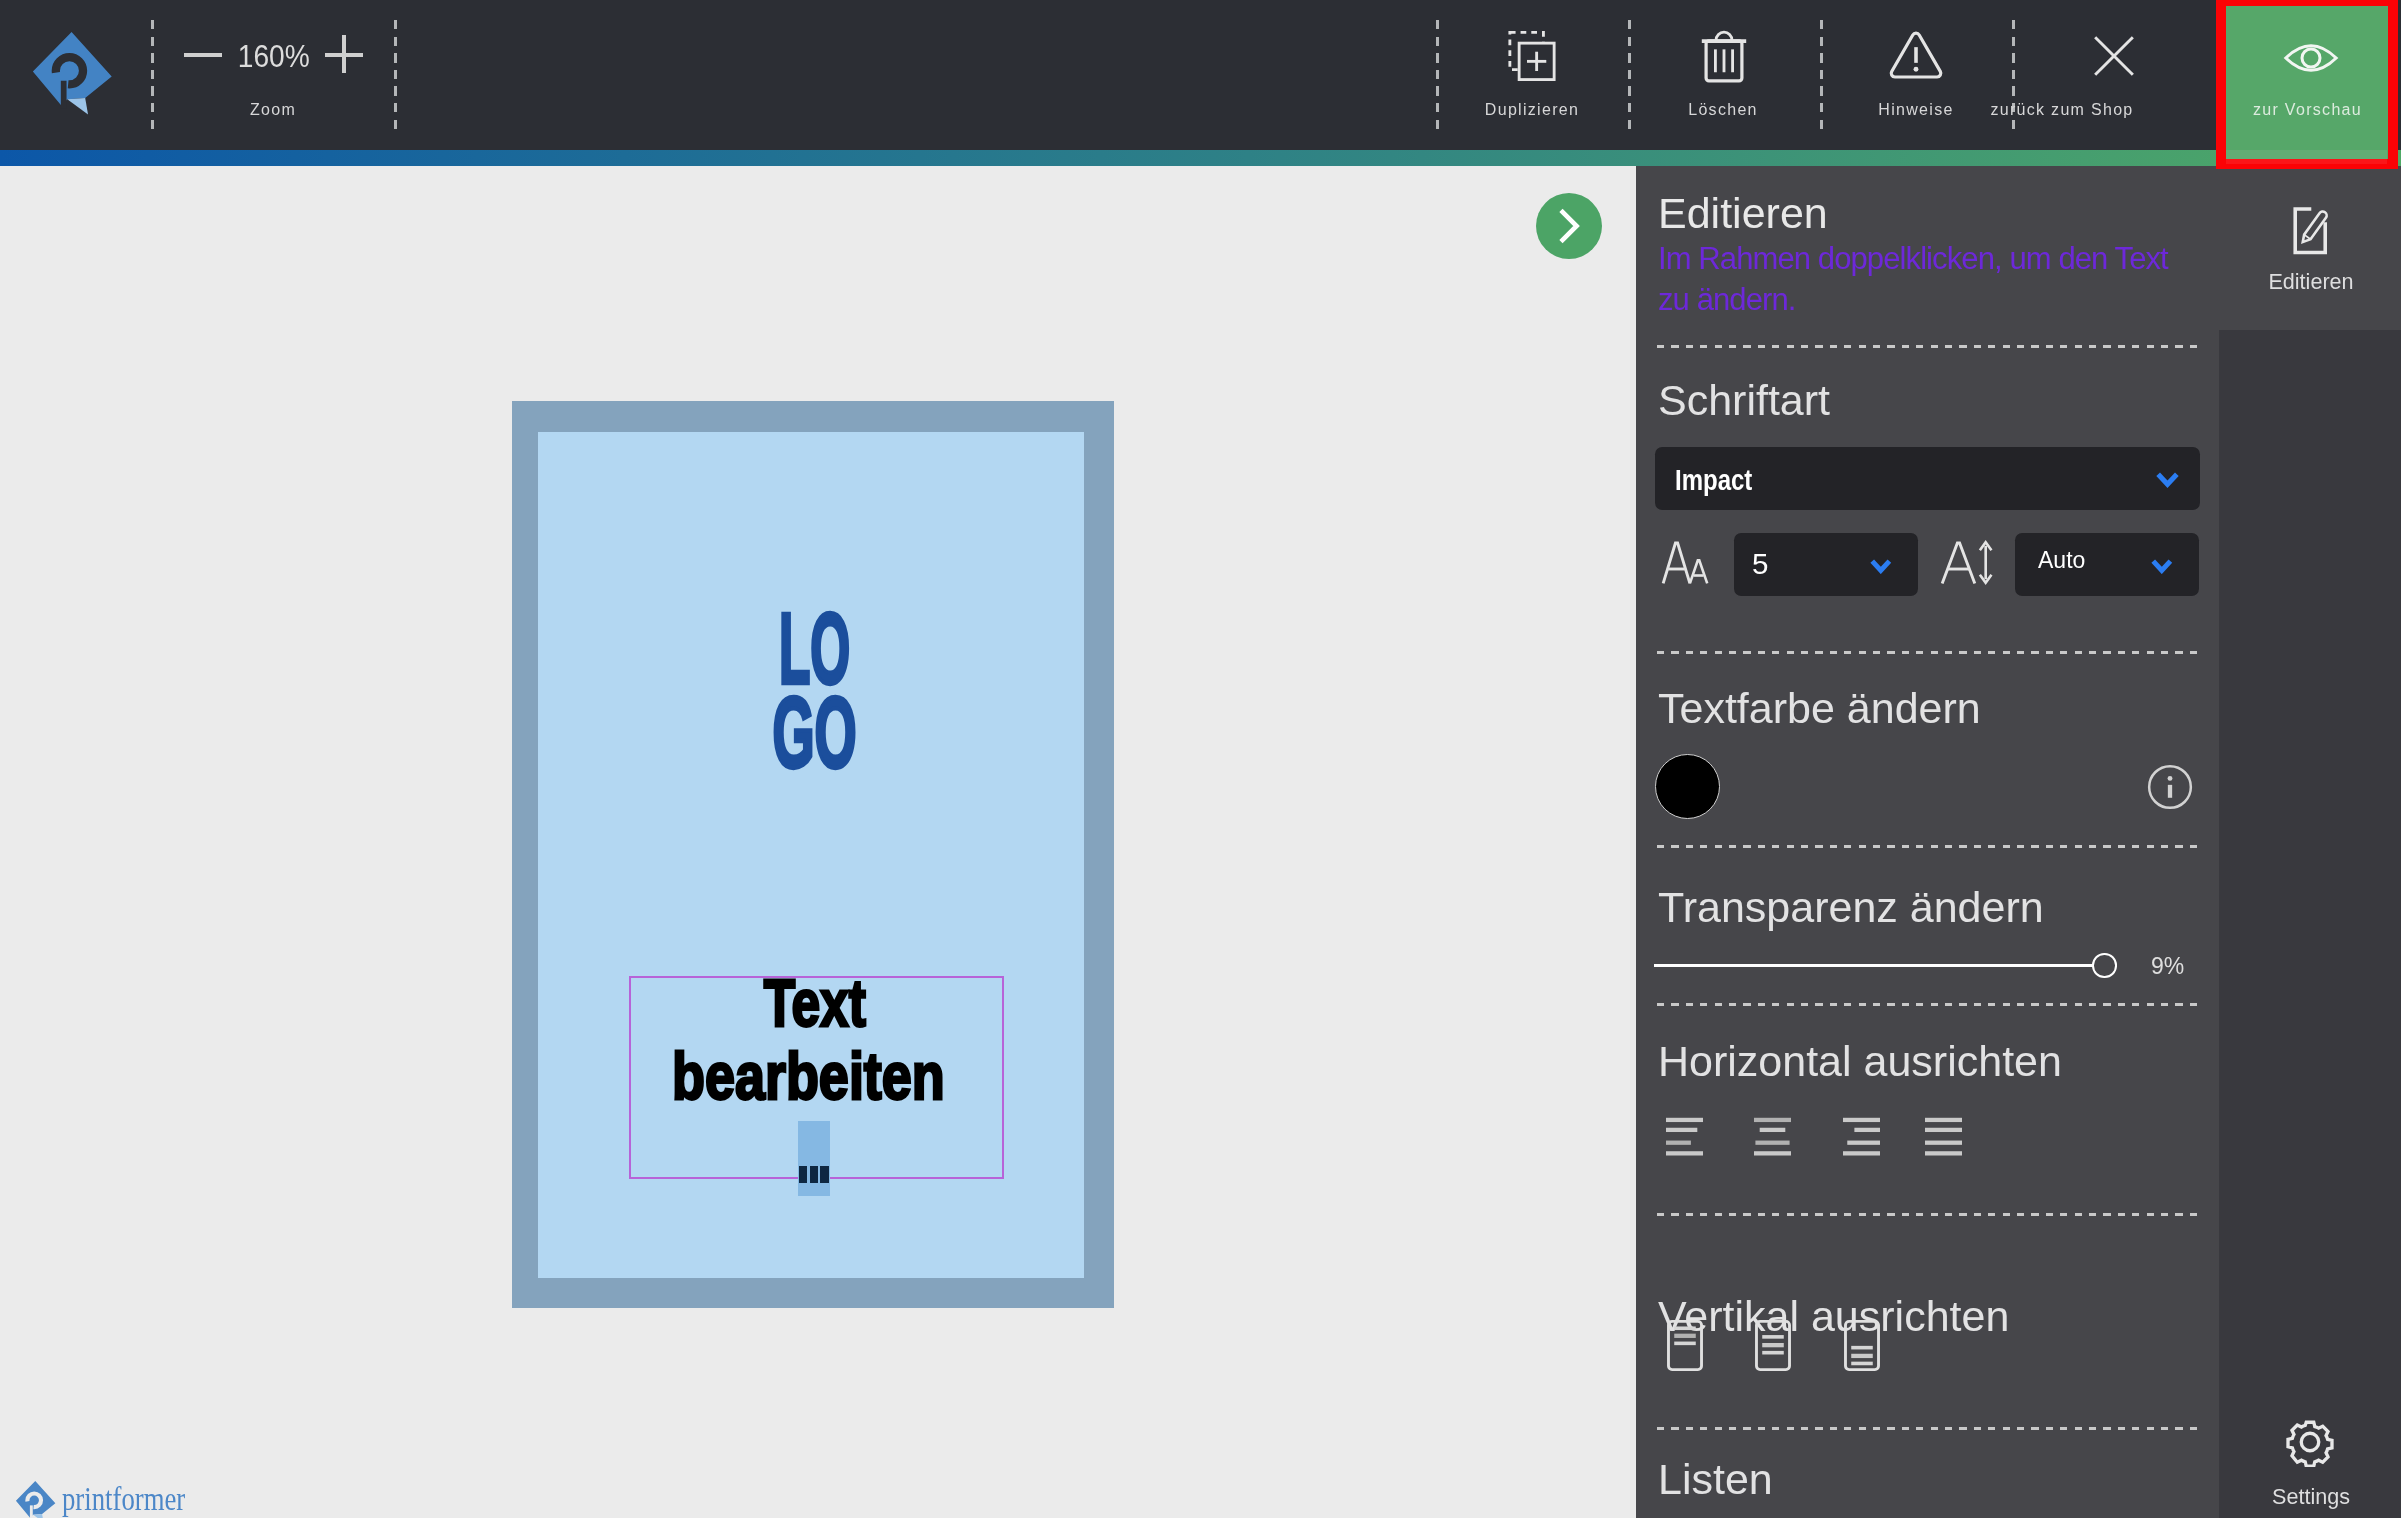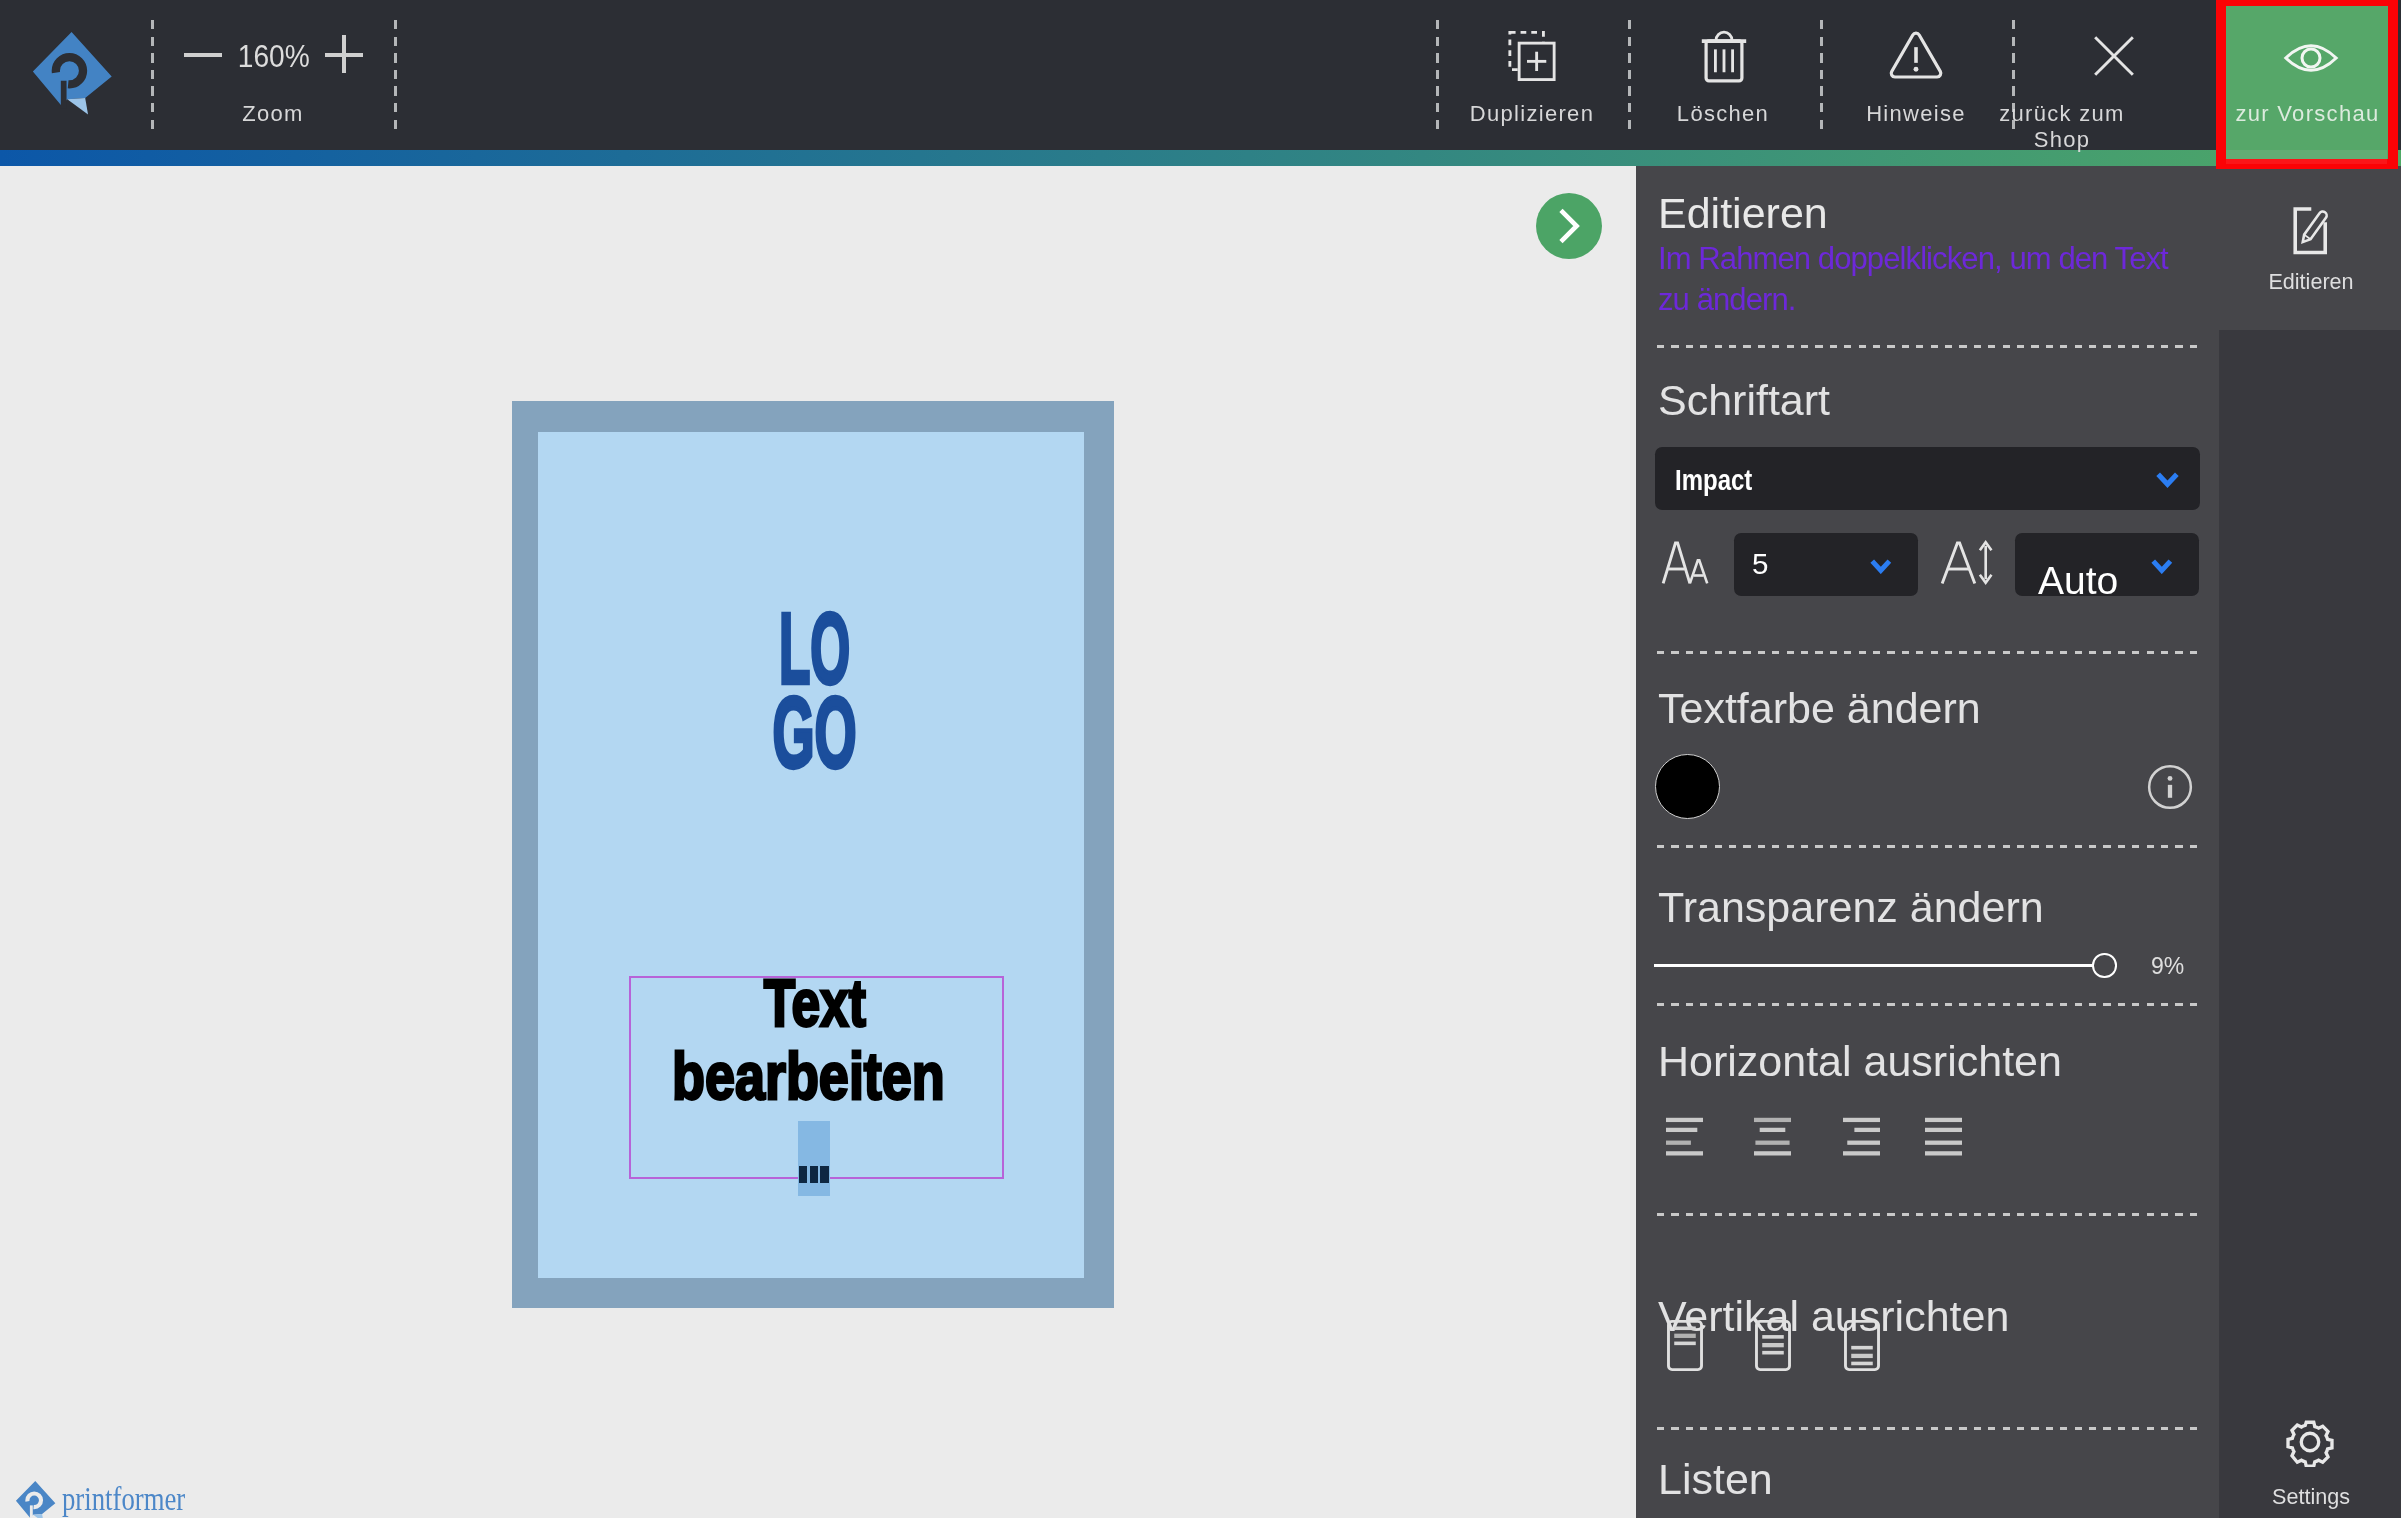--- a/index.html
+++ b/index.html
@@ -1,20 +1,20 @@
 <!DOCTYPE html>
 <html style="font-size:11.5px"><head>
 <meta charset="utf-8">
 <style>
 html,body{margin:0;padding:0;width:2401px;height:1519px;overflow:hidden;background:#ebebeb;font-family:"Liberation Sans",sans-serif;}
 .abs{position:absolute;}
 #topbar{position:absolute;left:0;top:0;width:2401px;height:150px;background:#2c2e34;}
 #gradbar{position:absolute;left:0;top:150px;width:2401px;height:16px;background:linear-gradient(to right,#0c57a8 0%,#2e8186 52%,#4fa966 100%);}
 .vsep{position:absolute;top:19.5px;height:115px;width:2.9px;background:repeating-linear-gradient(180deg,#b4b6b8 0 9.4px,rgba(0,0,0,0) 9.4px 16.6px);}
-.toplabel{position:absolute;top:101px;height:23px;font-size:22px;letter-spacing:1.3px;color:#d7d7d8;text-align:center;}
+.toplabel{position:absolute;top:101px;height:23px;font-size:16px;letter-spacing:1.3px;color:#d7d7d8;text-align:center;}
 #panel{position:absolute;left:1636px;top:166px;width:584px;height:1353px;background:#46464a;}
 #strip{position:absolute;left:2219px;top:166px;width:182px;height:1353px;background:#39393e;}
 #striptab{position:absolute;left:2219px;top:166px;width:182px;height:164px;background:#46464a;}
 .sep{position:absolute;left:1657px;width:543px;height:2.9px;background:repeating-linear-gradient(90deg,#c9c9c9 0 7.2px,transparent 7.2px 14.4px);}
 .h1{position:absolute;left:1658px;font-size:43px;color:#e8e8e8;}
 .h2{position:absolute;left:1658px;font-size:43px;color:#e2e2e3;}
 .body{position:absolute;left:1658px;font-size:31px;line-height:41px;letter-spacing:-0.9px;color:#6d28d9;}
 .dd{position:absolute;background:#232327;border-radius:7.2px;}
 .ddtext{position:absolute;color:#fff;}
 #doc{position:absolute;left:512px;top:401px;width:602px;height:907px;background:#84a3bd;}
@@ -142,21 +142,21 @@
   </svg>
 
 <svg class="abs" style="left:1940px;top:540px" width="58" height="45" viewBox="0 0 80 62">
   <path d="M3 60 L24 4 L27 4 L48 60" fill="none" stroke="#e4e4e4" stroke-width="4"></path>
   <line x1="11" y1="40" x2="40" y2="40" stroke="#e4e4e4" stroke-width="4"></line>
   <line x1="63" y1="8" x2="63" y2="54" stroke="#e4e4e4" stroke-width="3.6"></line>
   <polyline points="55,14 63,3 71,14" fill="none" stroke="#e4e4e4" stroke-width="3.6"></polyline>
   <polyline points="55,48 63,59 71,48" fill="none" stroke="#e4e4e4" stroke-width="3.6"></polyline>
 </svg>
 <div class="dd" style="left:2015px;top:533px;width:184px;height:63px"></div>
-<div class="ddtext" style="left:2038px;top:547px;font-size:39px;margin-top:12px;">Auto</div>
+<div class="ddtext" style="left:2038px;top:547px;font-size:23px;">Auto</div>
 <svg class="abs" style="left:2151px;top:559px" width="21.6" height="15" viewBox="0 0 30 21">
     <polyline points="3,3 15,16 27,3" fill="none" stroke="#2b7df2" stroke-width="7"></polyline>
   </svg>
 
 <div class="sep" style="top:651px"></div>
 <div class="h2" style="top:684px">Textfarbe ändern</div>
 <div class="abs" style="left:1655px;top:754px;width:65px;height:65px;border-radius:50%;background:#000;border:1.4px solid #cfcfcf;box-sizing:border-box;"></div>
 <svg class="abs" style="left:2147px;top:764px" width="46" height="46" viewBox="0 0 64 64">
   <circle cx="32" cy="32" r="29" fill="none" stroke="#d2d2d2" stroke-width="3.5"></circle>
   <circle cx="32" cy="20" r="3.4" fill="#d2d2d2"></circle>

